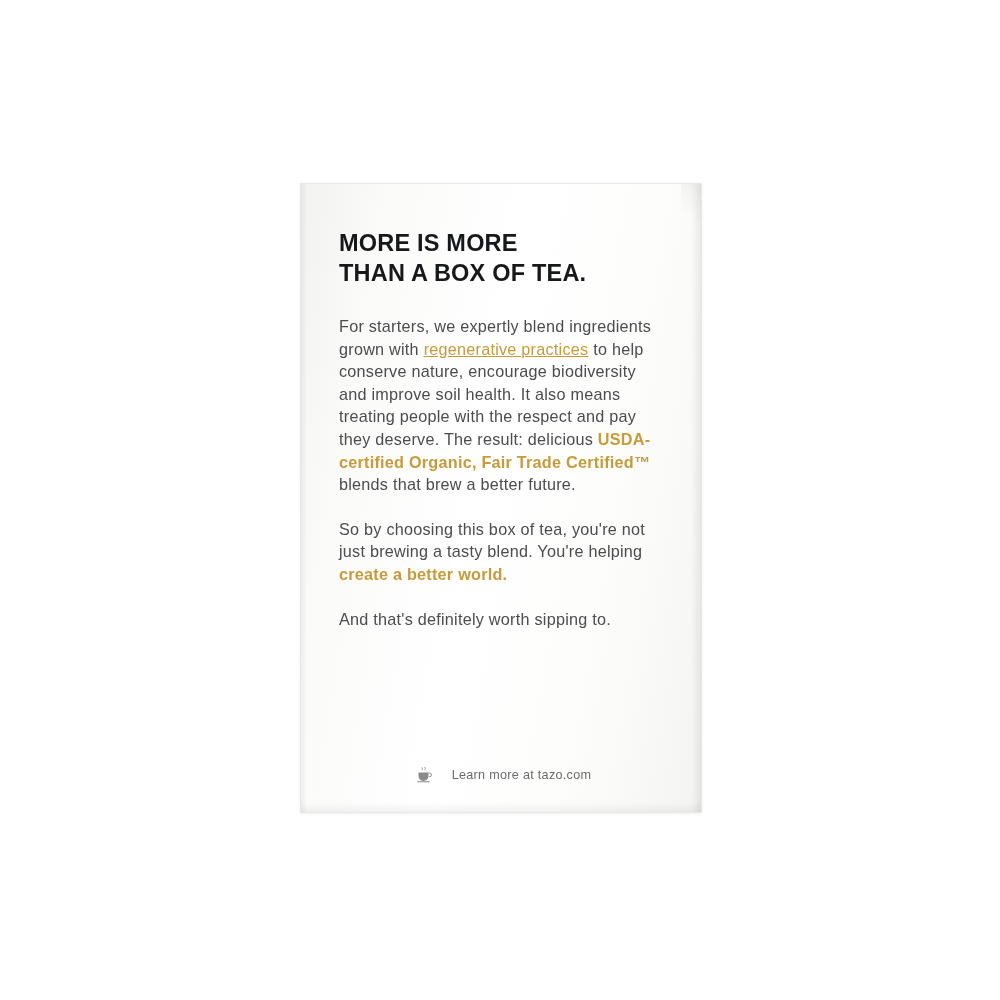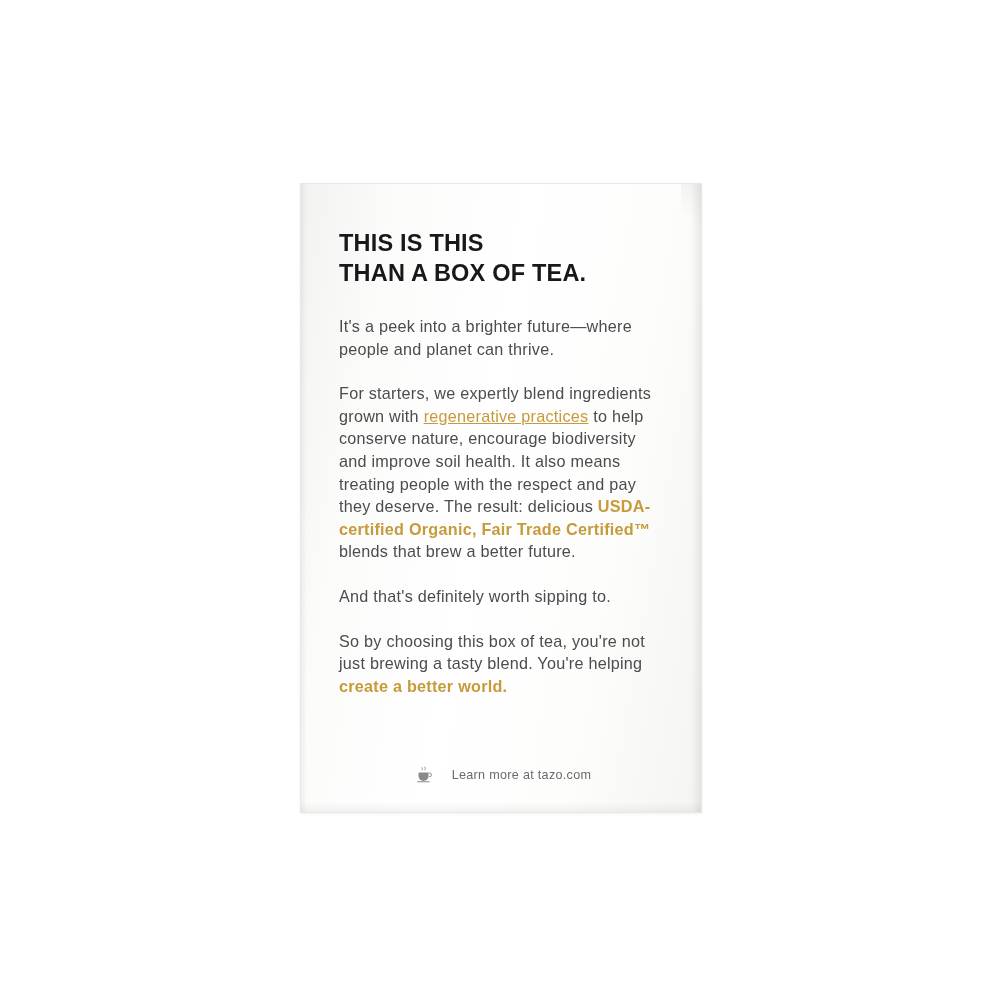--- a/index.html
+++ b/index.html
@@ -134,37 +134,34 @@
 <div class="stage">
 
   <div class="box">
     <div class="box-edge-left"></div>
     <div class="box-edge-right"></div>
     <div class="box-edge-bottom"></div>
     <div class="box-sheen"></div>
 
     <div class="panel">
 
-      <h1 class="headline">THIS IS THIS
+      <h1 class="headline">MORE IS MORE
 THAN A BOX OF TEA.</h1>
 
-      <p class="para">
-        <span>It's a peek into a brighter future—where people and planet can thrive.</span>
-      </p>
 
       <p class="para">
         <span>For starters, we expertly blend ingredients grown with </span><span class="hl-light">regenerative practices</span><span> to help conserve nature, encourage biodiversity and improve soil health. It also means treating people with the respect and pay they deserve. The result: delicious </span><span class="hl">USDA-certified Organic, Fair Trade Certified™</span><span> blends that brew a better future.</span>
       </p>
 
       <p class="para">
-        <span>And that's definitely worth sipping to.</span>
+        <span>So by choosing this box of tea, you're not just brewing a tasty blend. You're helping </span><span class="hl">create a better world.</span>
       </p>
 
       <p class="para">
-        <span>So by choosing this box of tea, you're not just brewing a tasty blend. You're helping </span><span class="hl">create a better world.</span>
+        <span>And that's definitely worth sipping to.</span>
       </p>
 
     </div>
 
     <div class="footer">
       <span class="cup-icon">
         <svg viewBox="0 0 24 26" width="17" height="19" aria-hidden="true">
           <path d="M5 10 h14 v5 a7 7 0 0 1 -14 0 z" fill="#6a6a6c"></path>
           <path d="M19 11 h1.6 a2.6 2.6 0 0 1 0 5.2 h-1.3" fill="none" stroke="#6a6a6c" stroke-width="1.4"></path>
           <rect x="3.2" y="22.4" width="17.6" height="1.7" rx="0.8" fill="#6a6a6c"></rect>

